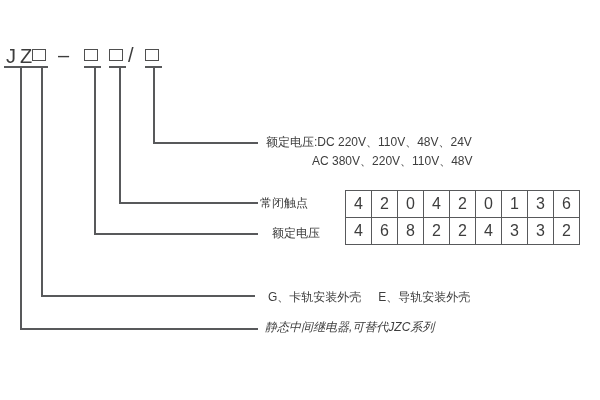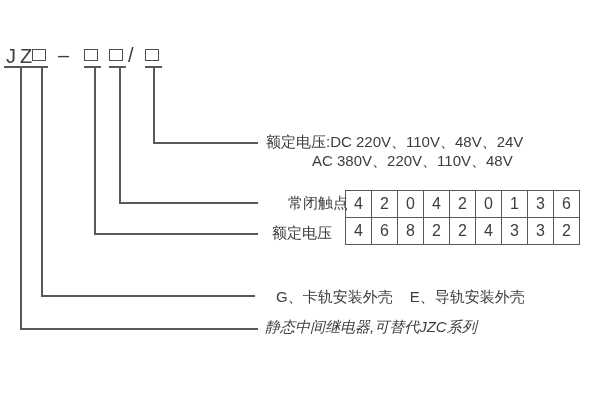--- a/index.html
+++ b/index.html
@@ -27,26 +27,26 @@
   .hl-no      { left:94px;  top:233px; width:164px; }
   .hl-housing { left:41px;  top:295px; width:214px; }
   .hl-series  { left:20px;  top:328px; width:238px; }
   
   .jz    { position:absolute; left:6px;  top:45px; font-size:20px; letter-spacing:4px; font-weight:500; }
   .dash  { position:absolute; left:58px; top:44px; font-size:20px; }
   .slash { position:absolute; left:128px;top:44px; font-size:20px; }
   .pbox  { position:absolute; top:49px; width:12px; height:10px; border:1.5px solid #4f4f4f; background:#fff; }
   .b1 { left:32px; } .b2 { left:84px; } .b3 { left:109px; } .b4 { left:145px; }
   
-  .label { position:absolute; font-size:15px; line-height:18px; white-space:nowrap; color:#3d3d3d; }
+  .label { position:absolute; font-size:12px; line-height:18px; white-space:nowrap; color:#3d3d3d; }
   .lbl-voltage1 { left:266px; top:133px; }
   .lbl-voltage2 { left:312px; top:152px; }
-  .lbl-nc       { left:288px; top:194px; }
+  .lbl-nc       { left:260px; top:194px; }
   .lbl-no       { left:272px; top:224px; }
-  .lbl-housing  { left:276px; top:288px; display:flex; gap:17px; }
+  .lbl-housing  { left:268px; top:288px; display:flex; gap:17px; }
   .lbl-series   { left:265px; top:318px;font-style:italic; }
   
   .contact-table { position:absolute; left:345px; top:190px; border-collapse:collapse; }
   .contact-table td {
     border:1.5px solid #58595b; width:25px; height:26px; padding:0;
     text-align:center; vertical-align:middle; font-size:16px; color:#3d3d3d;
   }
 </style>
 </head>
 <body>

